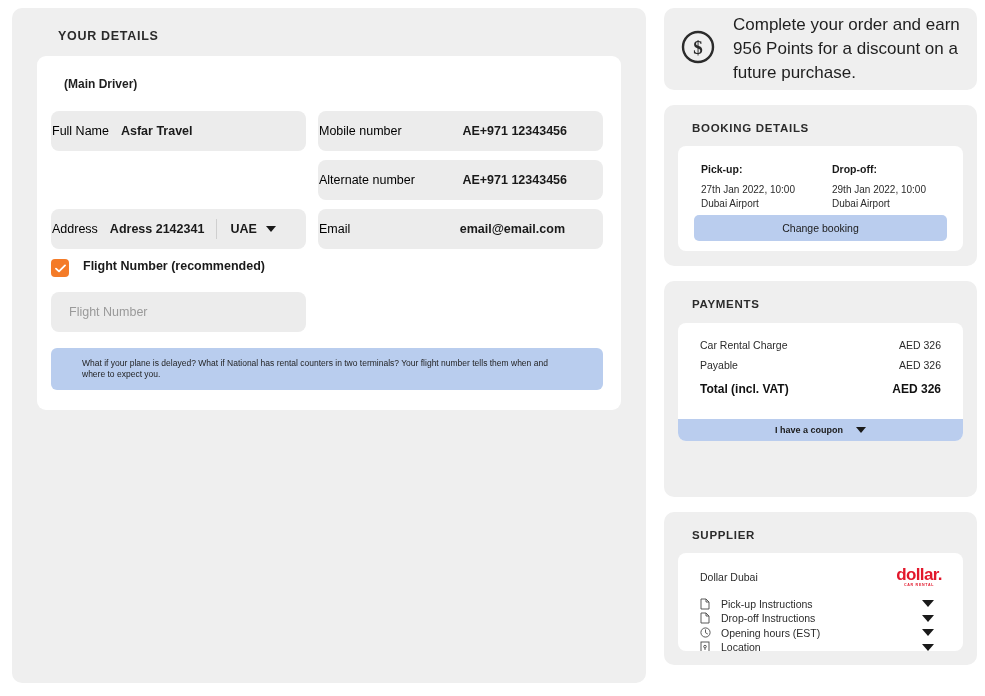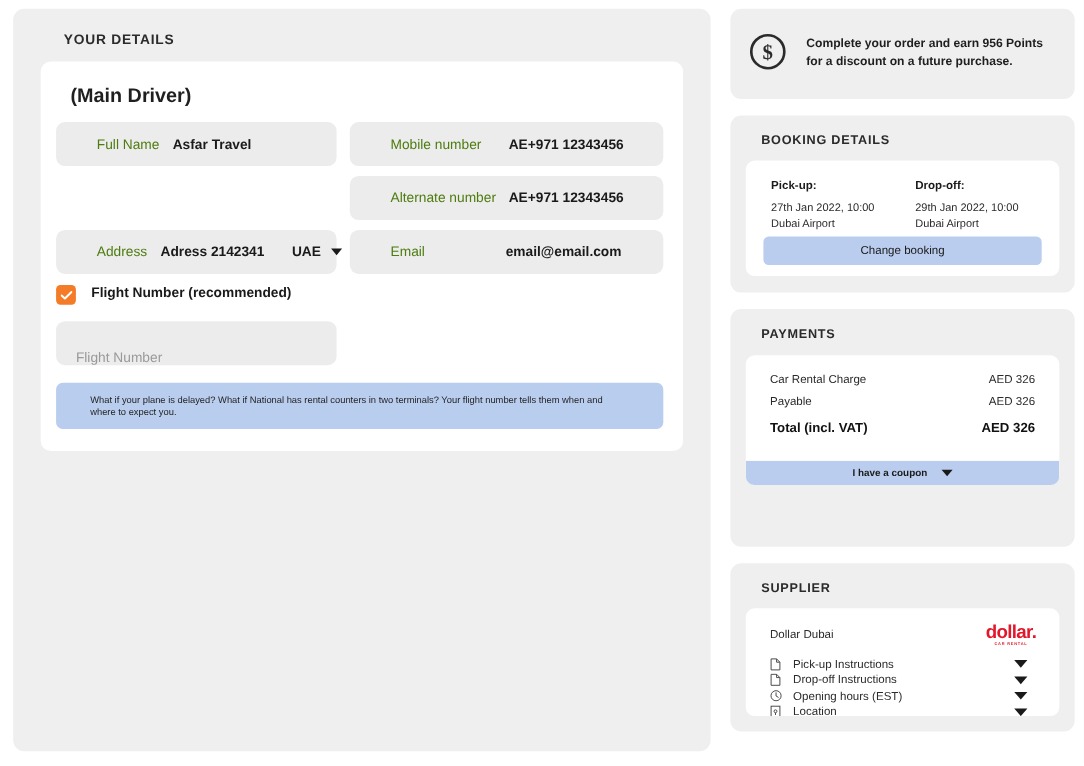--- a/index.html
+++ b/index.html
@@ -36,45 +36,44 @@
   .details-card {
     position: absolute;
     left: 25px; top: 48px;
     width: 584px; height: 354px;
     background: #ffffff;
     border-radius: 9px;
   }
   .main-driver {
     position: absolute;
     left: 27px; top: 21px;
-    font-size: 18px;
+    font-size: 12px;
     font-weight: bold;
     color: #1f1f1f;
   }
 
   .field {
     position: absolute;
     height: 40px;
     background: #ececec;
     border-radius: 8px;
     display: flex;
     align-items: center;
   }
   .field.col-left  { left: 14px;  width: 255px; }
   .field.col-right { left: 281px; width: 285px; }
   .row1 { top: 55px; }
   .row2 { top: 104px; }
   .row3 { top: 153px; }
 
   .f-label {
     font-size: 12.5px;
-    color: #4d7c0f;
+    color: #000000;
     padding-left: 1px;
     white-space: nowrap;
-    margin-left: 36px;
   }
   .f-value {
     font-size: 12.5px;
     font-weight: bold;
     color: #1a1a1a;
     white-space: nowrap;
   }
   .f-label + .f-value { margin-left: 12px; }
 
   
@@ -134,21 +133,21 @@
     color: #1a1a1a;
     margin-left: 14px;
   }
 
   .flight-input {
     position: absolute;
     left: 14px; top: 236px;
     width: 255px; height: 40px;
     background: #ececec;
     border-radius: 8px;
-    display: flex; align-items: flex-end;
+    display: flex; align-items: center;
   }
   .flight-ph {
     font-size: 12.5px;
     color: #9a9a9a;
     padding-left: 18px;
   }
 
   .info-banner {
     position: absolute;
     left: 14px; top: 292px;
@@ -175,22 +174,22 @@
     background: #efefef;
     border-radius: 10px;
     margin-bottom: 15px;
     position: relative;
   }
 
   
   .points-card { height: 82px; display: flex; align-items: center; padding: 0 16px; }
   .coin-icon { flex: 0 0 auto; margin-right: 17px; }
   .points-text {
-    font-size: 11px;
-    font-weight: bold;
+    font-size: 17px;
+    font-weight: normal;
     line-height: 1.42;
     color: #1f1f1f;
   }
 
   
   .booking-card { height: 161px; }
   .rcard-title {
     position: absolute;
     left: 28px; top: 17px;
     font-size: 11.5px;

